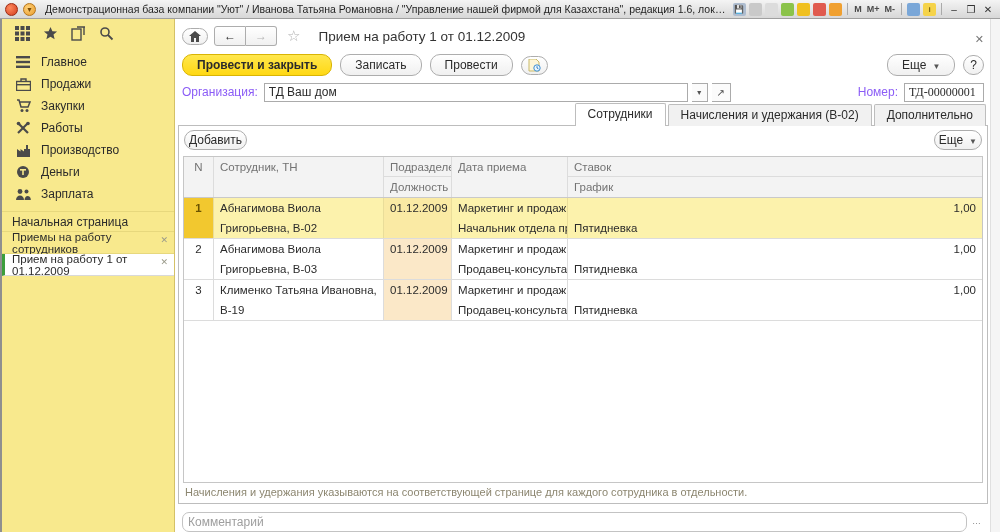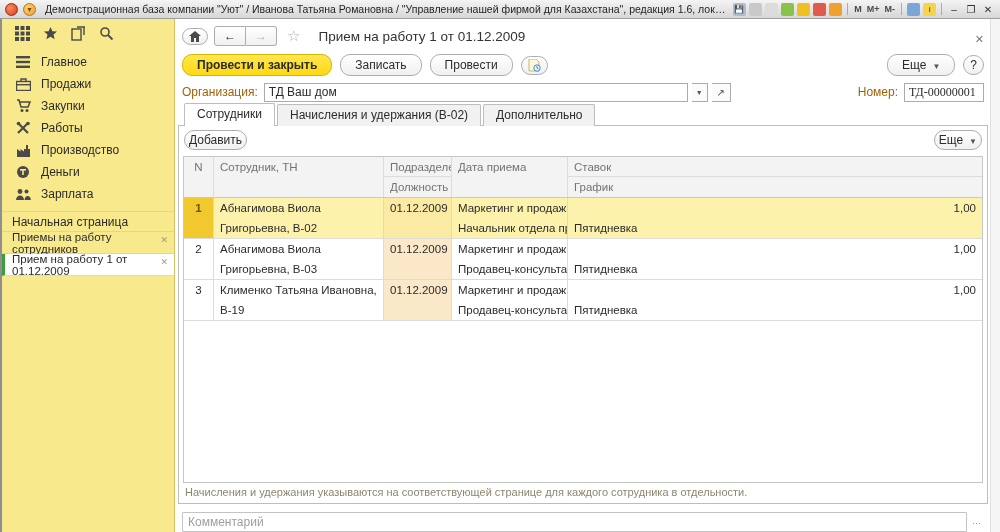--- a/index.html
+++ b/index.html
@@ -50,29 +50,29 @@
   .nav-group .btn:first-child{border-radius:3px 0 0 3px;}
   .nav-group .btn:last-child{border-radius:0 3px 3px 0;border-left:none;color:#b5b5b5;}
   .fav-star{font-size:15px;color:#b0b0b0;margin:0 4px;}
   .form-title{font-size:13.5px;color:#333;margin-left:8px;}
   .cmdbar{height:30px;display:flex;align-items:center;gap:8px;padding:2px 4px 0 4px;}
   .btn-primary{background:linear-gradient(#ffe74d,#ffd814);border:1px solid #d9b404;font-weight:bold;}
   .spacer{flex:1;}
   .caret{font-size:8px;color:#555;margin-left:6px;}
   
   .org-row{height:26px;display:flex;align-items:center;padding:2px 4px 0 4px;gap:4px;}
-  .fld-label{color:#a16207;margin-right:2px;}
+  .fld-label{color:#8b5cf6;margin-right:2px;}
   .tinput{height:19px;border:1px solid #ababab;padding:0 4px;font-size:12px;font-family:inherit;color:#2b2b2b;background:#fff;}
   .org-input{width:424px;}
   .mini-btn{height:19px;width:16px;border:1px solid #ababab;border-left:none;background:#fbfbfb;
     font-size:7px;color:#555;display:flex;align-items:center;justify-content:center;}
   .mini-btn.open{width:19px;font-size:10px;color:#444;}
   .num-input{width:80px;font-family:Liberation Serif, serif;}
   
-  .tabs{display:flex;align-items:flex-end;padding-left:6px;margin-bottom:-1px;position:relative;z-index:2;height:22px;}
+  .tabs{display:flex;align-items:flex-end;padding-left:6px;margin-bottom:-1px;position:relative;z-index:2;height:22px;justify-content:flex-end;}
   .tab{padding:3px 12px 4px 12px;border:1px solid #bdbdbd;border-bottom:none;background:#f1f1f1;
     font-size:12px;color:#2b2b2b;border-radius:2px 2px 0 0;margin-right:2px;}
   .tab.active{background:#fff;padding-bottom:5px;}
   
   .panel{border:1px solid #bdbdbd;background:#fff;display:flex;flex-direction:column;height:379px;}
   .panel-toolbar{display:flex;align-items:center;padding:4px 5px;}
   .panel-toolbar .btn{padding:2px 4px;}
   .table{border:1px solid #c6c6c6;margin:2px 4px 0 4px;height:330px;overflow:hidden;background:#fff;}
   .tgrid{display:grid;grid-template-columns:30px 170px 68px 116px 1fr;}
   .thead{background:#f3f3f3;border-bottom:1px solid #c9c9c9;color:#737373;}
@@ -87,21 +87,21 @@
   .trow .tc{height:40px;}
   .trow .l1.r{text-align:right;}
   .trow.sel{background:#fcf2ac;}
   .trow.sel .cn{background:#f2c82f;font-weight:bold;color:#6b5300;}
   .trow.sel .cdate{background:#faeaa4;}
   .trow .cdate{background:#fbe8c8;}
   .trow.sel .tc{border-right-color:#e9dd9a;}
   .footnote{margin-top:auto;padding:3px 6px 5px 6px;font-size:11px;color:#8c8670;}
   
   .comment-row{display:flex;align-items:center;margin:8px 4px 0 4px;}
-  .comment-input{flex:1;height:20px;border:1px solid #c3c3c3;border-radius:1px;padding:0 5px;font-size:12px;font-family:inherit;color:#2b2b2b;}
+  .comment-input{flex:1;height:20px;border:1px solid #c3c3c3;border-radius:7px;padding:0 5px;font-size:12px;font-family:inherit;color:#2b2b2b;}
   .comment-input::placeholder{color:#9e9e9e;}
   .dots-btn{width:15px;height:16px;font-size:9px;color:#888;text-align:center;line-height:14px;margin-left:2px;}
   svg{display:block;}
 </style>
 </head>
 <body>
 
 <div class="titlebar">
   <div class="tb-round tb-1c"></div>
   <div class="tb-round tb-arrow">▼</div>

